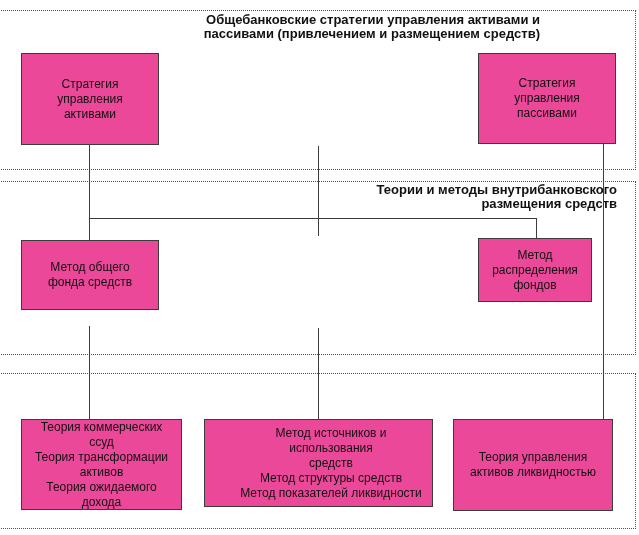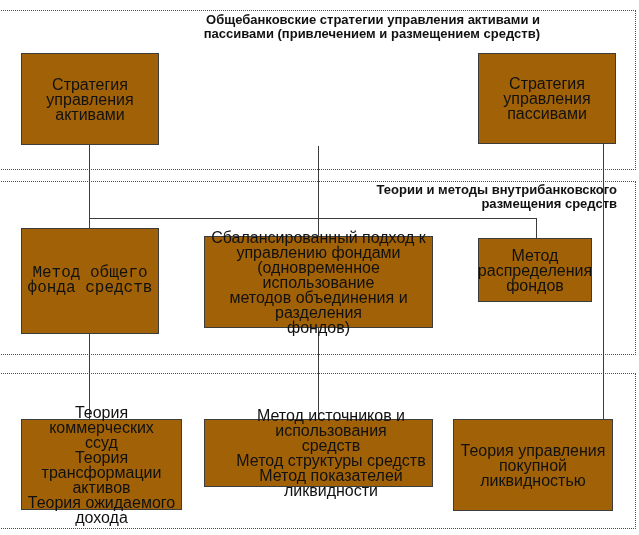--- a/index.html
+++ b/index.html
@@ -22,26 +22,26 @@
     font-size: 13px;
     line-height: 14px;
     font-weight: bold;
     text-align: right;
     white-space: pre-line;
     color: #111111;
   }
   .node {
     position: absolute;
     border: 1px solid #3c3c3c;
-    background: #a16207;
+    background: #ec4899;
     display: flex;
     align-items: center;
     justify-content: center;
     text-align: center;
-    font-size: 16px;
+    font-size: 12px;
     line-height: 15px;
     white-space: pre-line;
     box-sizing: border-box;
     padding: 2px 3px;
     z-index: 2;
   }
   .line {
     position: absolute;
     background: #3c3c3c;
     z-index: 1;
@@ -69,37 +69,32 @@
   <div class="line" style="left:89px; top:326px; width:1px; height:93px;"></div>
   <div class="line" style="left:318px; top:328px; width:1px; height:91px;"></div>
 
   <div class="node" style="left:21px; top:53px; width:138px; height:92px;">Стратегия
 управления
 активами</div>
   <div class="node" style="left:478px; top:53px; width:138px; height:91px;">Стратегия
 управления
 пассивами</div>
 
-  <div class="node" style="left:21px; top:228px; width:138px; height:106px;font-family:Liberation Mono, monospace;">Метод общего
+  <div class="node" style="left:21px; top:240px; width:138px; height:70px;">Метод общего
 фонда средств</div>
-  <div class="node" style="left:204px; top:236px; width:229px; height:92px;">Сбалансированный подход к
-управлению фондами
-(одновременное использование
-методов объединения и разделения
-фондов)</div>
   <div class="node" style="left:478px; top:238px; width:114px; height:64px;">Метод
 распределения
 фондов</div>
 
   <div class="node" style="left:21px; top:419px; width:161px; height:91px;">Теория коммерческих
 ссуд
 Теория трансформации
 активов
 Теория ожидаемого
 дохода</div>
-  <div class="node" style="left:204px; top:419px; width:229px; height:68px;padding-left:28px;">Метод источников и использования
+  <div class="node" style="left:204px; top:419px; width:229px; height:88px;padding-left:28px;">Метод источников и использования
 средств
 Метод структуры средств
 Метод показателей ликвидности</div>
   <div class="node" style="left:453px; top:419px; width:160px; height:92px;">Теория управления
-покупной ликвидностью</div>
+активов ликвидностью</div>
 
 </div>
 
 </body></html>

